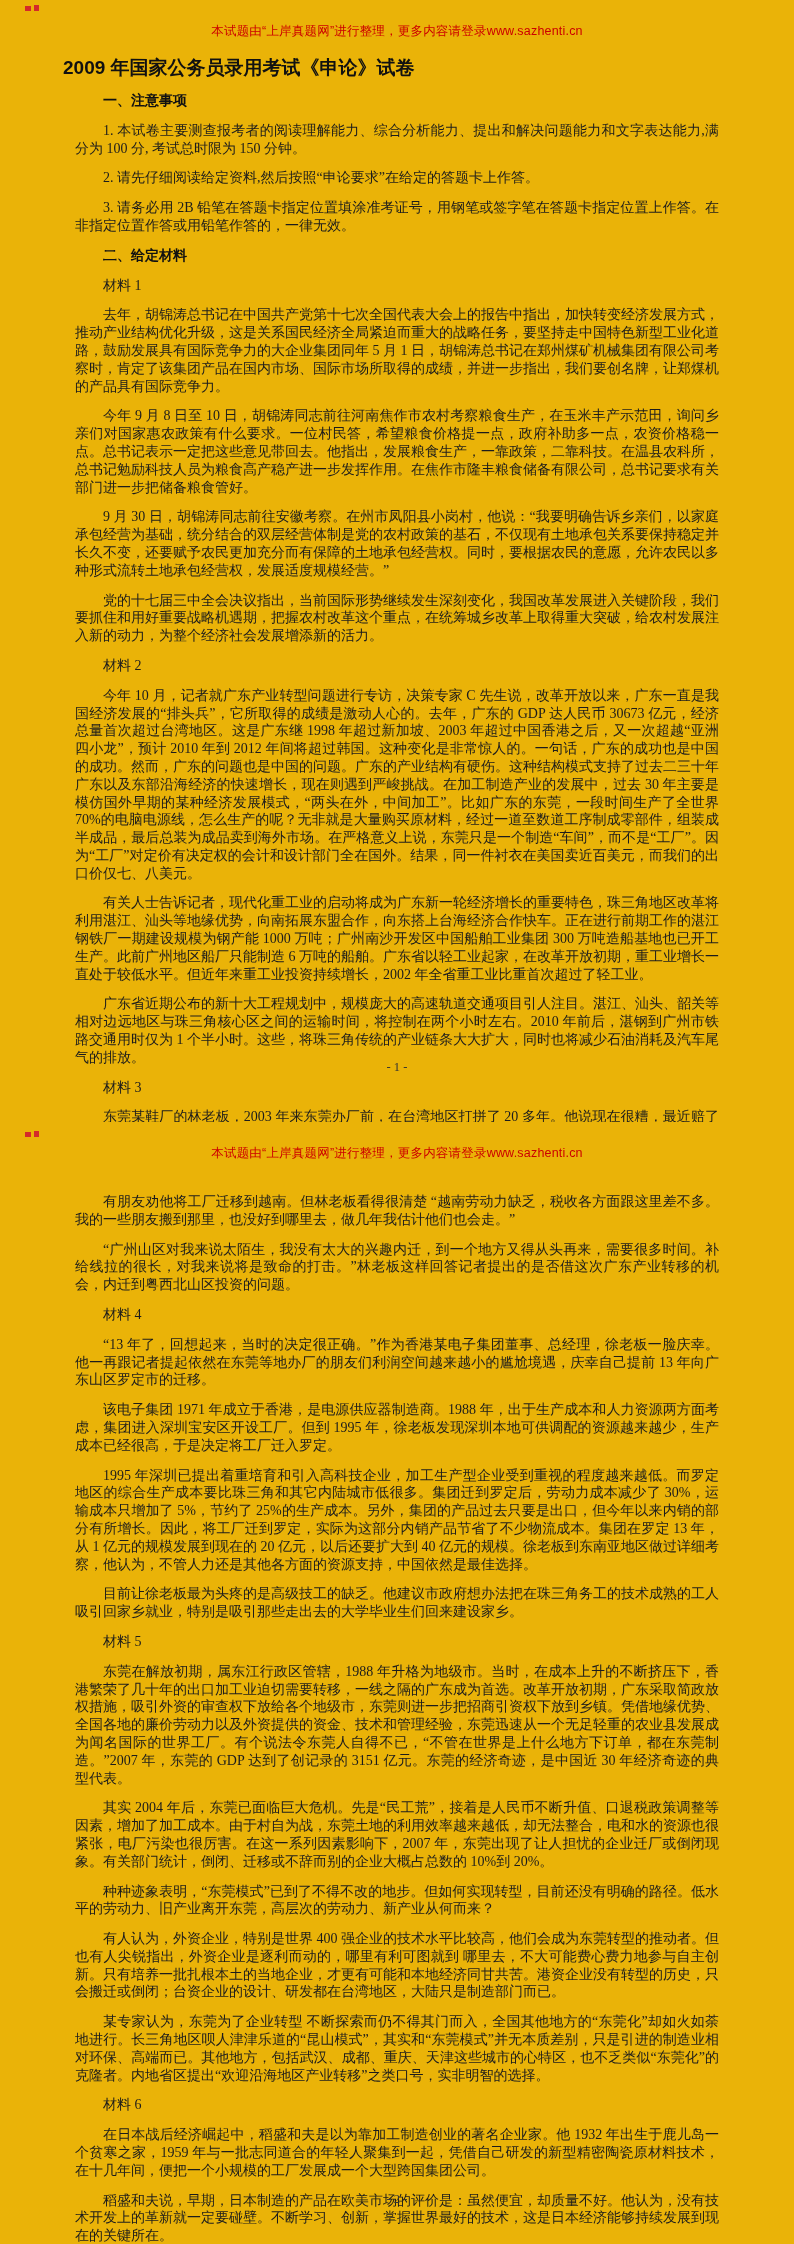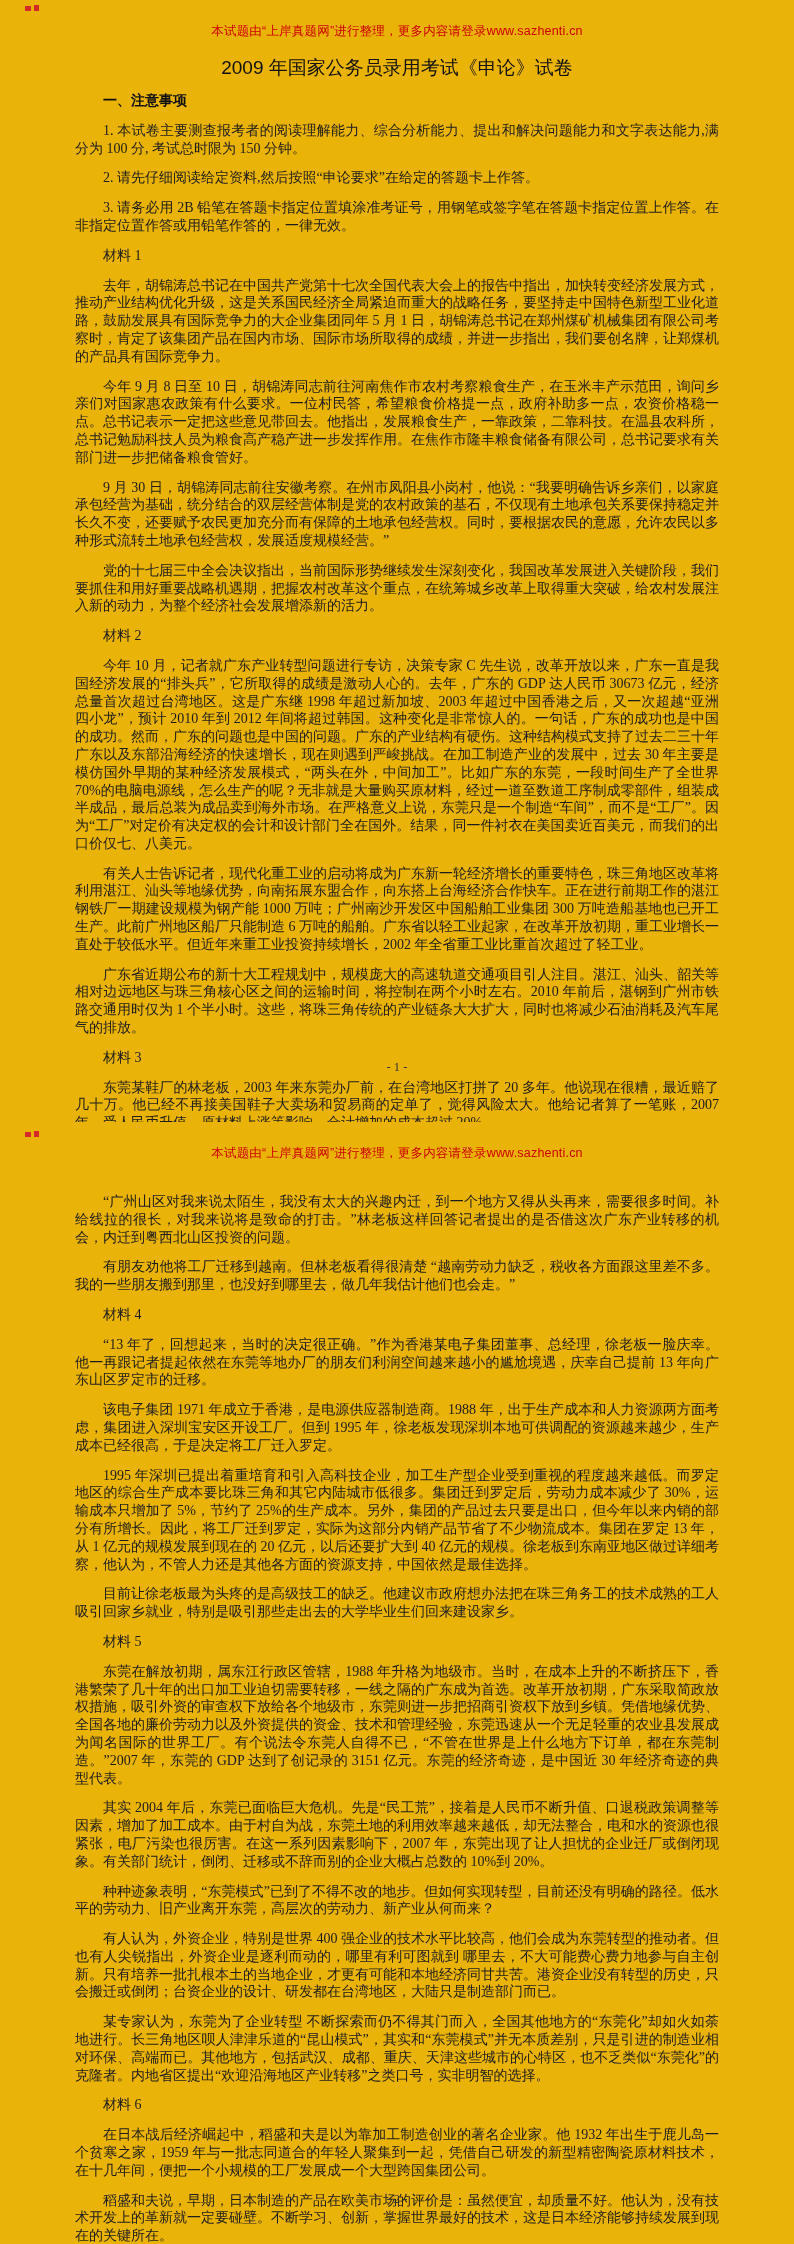--- a/index.html
+++ b/index.html
@@ -21,24 +21,24 @@
     padding-top: 24px;
     text-align: center;
     font-family: "Liberation Sans", "DejaVu Sans", sans-serif;
     font-size: 12.5px;
     line-height: 15px;
     color: #cc0000;
     letter-spacing: 0.2px;
   }
   .doc-title {
     margin: 17px 63px 0 63px;
-    text-align: center;
+    text-align: left;
     font-size: 19px;
     line-height: 24px;
-    font-weight: normal;
+    font-weight: bold;
     font-family: "Liberation Sans", "DejaVu Sans", sans-serif;
     color: #111;
   }
   .content {
     margin: 11px 63px 0 63px;
     font-size: 14px;
     line-height: 17.8px;
     text-align: justify;
     color: #1c1c1c;
   }
@@ -84,41 +84,42 @@
 
 <div class="page">
   <span class="red-artifact ra-p1"></span>
   <div class="watermark" style="color: rgb(204, 0, 0);">本试题由“上岸真题网”进行整理，更多内容请登录www.sazhenti.cn</div>
   <h1 class="doc-title">2009 年国家公务员录用考试《申论》试卷</h1>
   <div class="content">
       <p class="blk heading">一、注意事项</p>
       <p class="blk para">1. 本试卷主要测查报考者的阅读理解能力、综合分析能力、提出和解决问题能力和文字表达能力,满分为 100 分, 考试总时限为 150 分钟。</p>
       <p class="blk para">2. 请先仔细阅读给定资料,然后按照“申论要求”在给定的答题卡上作答。</p>
       <p class="blk para">3. 请务必用 2B 铅笔在答题卡指定位置填涂准考证号，用钢笔或签字笔在答题卡指定位置上作答。在非指定位置作答或用铅笔作答的，一律无效。</p>
+      <p class="blk heading">二、给定材料</p>
       <p class="blk label">材料 1</p>
       <p class="blk para">去年，胡锦涛总书记在中国共产党第十七次全国代表大会上的报告中指出，加快转变经济发展方式，推动产业结构优化升级，这是关系国民经济全局紧迫而重大的战略任务，要坚持走中国特色新型工业化道路，鼓励发展具有国际竞争力的大企业集团同年 5 月 1 日，胡锦涛总书记在郑州煤矿机械集团有限公司考察时，肯定了该集团产品在国内市场、国际市场所取得的成绩，并进一步指出，我们要创名牌，让郑煤机的产品具有国际竞争力。</p>
       <p class="blk para">今年 9 月 8 日至 10 日，胡锦涛同志前往河南焦作市农村考察粮食生产，在玉米丰产示范田，询问乡亲们对国家惠农政策有什么要求。一位村民答，希望粮食价格提一点，政府补助多一点，农资价格稳一点。总书记表示一定把这些意见带回去。他指出，发展粮食生产，一靠政策，二靠科技。在温县农科所，总书记勉励科技人员为粮食高产稳产进一步发挥作用。在焦作市隆丰粮食储备有限公司，总书记要求有关部门进一步把储备粮食管好。</p>
       <p class="blk para">9 月 30 日，胡锦涛同志前往安徽考察。在州市凤阳县小岗村，他说：“我要明确告诉乡亲们，以家庭承包经营为基础，统分结合的双层经营体制是党的农村政策的基石，不仅现有土地承包关系要保持稳定并长久不变，还要赋予农民更加充分而有保障的土地承包经营权。同时，要根据农民的意愿，允许农民以多种形式流转土地承包经营权，发展适度规模经营。”</p>
       <p class="blk para">党的十七届三中全会决议指出，当前国际形势继续发生深刻变化，我国改革发展进入关键阶段，我们要抓住和用好重要战略机遇期，把握农村改革这个重点，在统筹城乡改革上取得重大突破，给农村发展注入新的动力，为整个经济社会发展增添新的活力。</p>
       <p class="blk label">材料 2</p>
       <p class="blk para">今年 10 月，记者就广东产业转型问题进行专访，决策专家 C 先生说，改革开放以来，广东一直是我国经济发展的“排头兵”，它所取得的成绩是激动人心的。去年，广东的 GDP 达人民币 30673 亿元，经济总量首次超过台湾地区。这是广东继 1998 年超过新加坡、2003 年超过中国香港之后，又一次超越“亚洲四小龙”，预计 2010 年到 2012 年间将超过韩国。这种变化是非常惊人的。一句话，广东的成功也是中国的成功。然而，广东的问题也是中国的问题。广东的产业结构有硬伤。这种结构模式支持了过去二三十年广东以及东部沿海经济的快速增长，现在则遇到严峻挑战。在加工制造产业的发展中，过去 30 年主要是模仿国外早期的某种经济发展模式，“两头在外，中间加工”。比如广东的东莞，一段时间生产了全世界 70%的电脑电源线，怎么生产的呢？无非就是大量购买原材料，经过一道至数道工序制成零部件，组装成半成品，最后总装为成品卖到海外市场。在严格意义上说，东莞只是一个制造“车间”，而不是“工厂”。因为“工厂”对定价有决定权的会计和设计部门全在国外。结果，同一件衬衣在美国卖近百美元，而我们的出口价仅七、八美元。</p>
       <p class="blk para">有关人士告诉记者，现代化重工业的启动将成为广东新一轮经济增长的重要特色，珠三角地区改革将利用湛江、汕头等地缘优势，向南拓展东盟合作，向东搭上台海经济合作快车。正在进行前期工作的湛江钢铁厂一期建设规模为钢产能 1000 万吨；广州南沙开发区中国船舶工业集团 300 万吨造船基地也已开工生产。此前广州地区船厂只能制造 6 万吨的船舶。广东省以轻工业起家，在改革开放初期，重工业增长一直处于较低水平。但近年来重工业投资持续增长，2002 年全省重工业比重首次超过了轻工业。</p>
       <p class="blk para">广东省近期公布的新十大工程规划中，规模庞大的高速轨道交通项目引人注目。湛江、汕头、韶关等相对边远地区与珠三角核心区之间的运输时间，将控制在两个小时左右。2010 年前后，湛钢到广州市铁路交通用时仅为 1 个半小时。这些，将珠三角传统的产业链条大大扩大，同时也将减少石油消耗及汽车尾气的排放。</p>
       <p class="blk label">材料 3</p>
       <p class="blk para">东莞某鞋厂的林老板，2003 年来东莞办厂前，在台湾地区打拼了 20 多年。他说现在很糟，最近赔了几十万。他已经不再接美国鞋子大卖场和贸易商的定单了，觉得风险太大。他给记者算了一笔账，2007 年，受人民币升值、原材料上涨等影响，合计增加的成本超过 20%。</p>
     </div>
   <div class="page-footer f1">- 1 -</div>
 </div>
 
 <div class="page">
   <span class="red-artifact ra-p2"></span>
   <div class="watermark" style="color: rgb(204, 0, 0);">本试题由“上岸真题网”进行整理，更多内容请登录www.sazhenti.cn</div>
   <div class="content page2-content">
+      <p class="blk para">有朋友劝他将工厂迁移到越南。但林老板看得很清楚 “越南劳动力缺乏，税收各方面跟这里差不多。我的一些朋友搬到那里，也没好到哪里去，做几年我估计他们也会走。”</p>
       <p class="blk para">“广州山区对我来说太陌生，我没有太大的兴趣内迁，到一个地方又得从头再来，需要很多时间。补给线拉的很长，对我来说将是致命的打击。”林老板这样回答记者提出的是否借这次广东产业转移的机会，内迁到粤西北山区投资的问题。</p>
-      <p class="blk para">有朋友劝他将工厂迁移到越南。但林老板看得很清楚 “越南劳动力缺乏，税收各方面跟这里差不多。我的一些朋友搬到那里，也没好到哪里去，做几年我估计他们也会走。”</p>
       <p class="blk label">材料 4</p>
       <p class="blk para">“13 年了，回想起来，当时的决定很正确。”作为香港某电子集团董事、总经理，徐老板一脸庆幸。他一再跟记者提起依然在东莞等地办厂的朋友们利润空间越来越小的尴尬境遇，庆幸自己提前 13 年向广东山区罗定市的迁移。</p>
       <p class="blk para">该电子集团 1971 年成立于香港，是电源供应器制造商。1988 年，出于生产成本和人力资源两方面考虑，集团进入深圳宝安区开设工厂。但到 1995 年，徐老板发现深圳本地可供调配的资源越来越少，生产成本已经很高，于是决定将工厂迁入罗定。</p>
       <p class="blk para">1995 年深圳已提出着重培育和引入高科技企业，加工生产型企业受到重视的程度越来越低。而罗定地区的综合生产成本要比珠三角和其它内陆城市低很多。集团迁到罗定后，劳动力成本减少了 30%，运输成本只增加了 5%，节约了 25%的生产成本。另外，集团的产品过去只要是出口，但今年以来内销的部分有所增长。因此，将工厂迁到罗定，实际为这部分内销产品节省了不少物流成本。集团在罗定 13 年，从 1 亿元的规模发展到现在的 20 亿元，以后还要扩大到 40 亿元的规模。徐老板到东南亚地区做过详细考察，他认为，不管人力还是其他各方面的资源支持，中国依然是最佳选择。</p>
       <p class="blk para">目前让徐老板最为头疼的是高级技工的缺乏。他建议市政府想办法把在珠三角务工的技术成熟的工人吸引回家乡就业，特别是吸引那些走出去的大学毕业生们回来建设家乡。</p>
       <p class="blk label">材料 5</p>
       <p class="blk para">东莞在解放初期，属东江行政区管辖，1988 年升格为地级市。当时，在成本上升的不断挤压下，香港繁荣了几十年的出口加工业迫切需要转移，一线之隔的广东成为首选。改革开放初期，广东采取简政放权措施，吸引外资的审查权下放给各个地级市，东莞则进一步把招商引资权下放到乡镇。凭借地缘优势、全国各地的廉价劳动力以及外资提供的资金、技术和管理经验，东莞迅速从一个无足轻重的农业县发展成为闻名国际的世界工厂。有个说法令东莞人自得不已，“不管在世界是上什么地方下订单，都在东莞制造。”2007 年，东莞的 GDP 达到了创记录的 3151 亿元。东莞的经济奇迹，是中国近 30 年经济奇迹的典型代表。</p>
       <p class="blk para">其实 2004 年后，东莞已面临巨大危机。先是“民工荒”，接着是人民币不断升值、口退税政策调整等因素，增加了加工成本。由于村自为战，东莞土地的利用效率越来越低，却无法整合，电和水的资源也很紧张，电厂污染也很厉害。在这一系列因素影响下，2007 年，东莞出现了让人担忧的企业迁厂或倒闭现象。有关部门统计，倒闭、迁移或不辞而别的企业大概占总数的 10%到 20%。</p>
       <p class="blk para">种种迹象表明，“东莞模式”已到了不得不改的地步。但如何实现转型，目前还没有明确的路径。低水平的劳动力、旧产业离开东莞，高层次的劳动力、新产业从何而来？</p>
       <p class="blk para">有人认为，外资企业，特别是世界 400 强企业的技术水平比较高，他们会成为东莞转型的推动者。但也有人尖锐指出，外资企业是逐利而动的，哪里有利可图就到 哪里去，不大可能费心费力地参与自主创新。只有培养一批扎根本土的当地企业，才更有可能和本地经济同甘共苦。港资企业没有转型的历史，只会搬迁或倒闭；台资企业的设计、研发都在台湾地区，大陆只是制造部门而已。</p>

